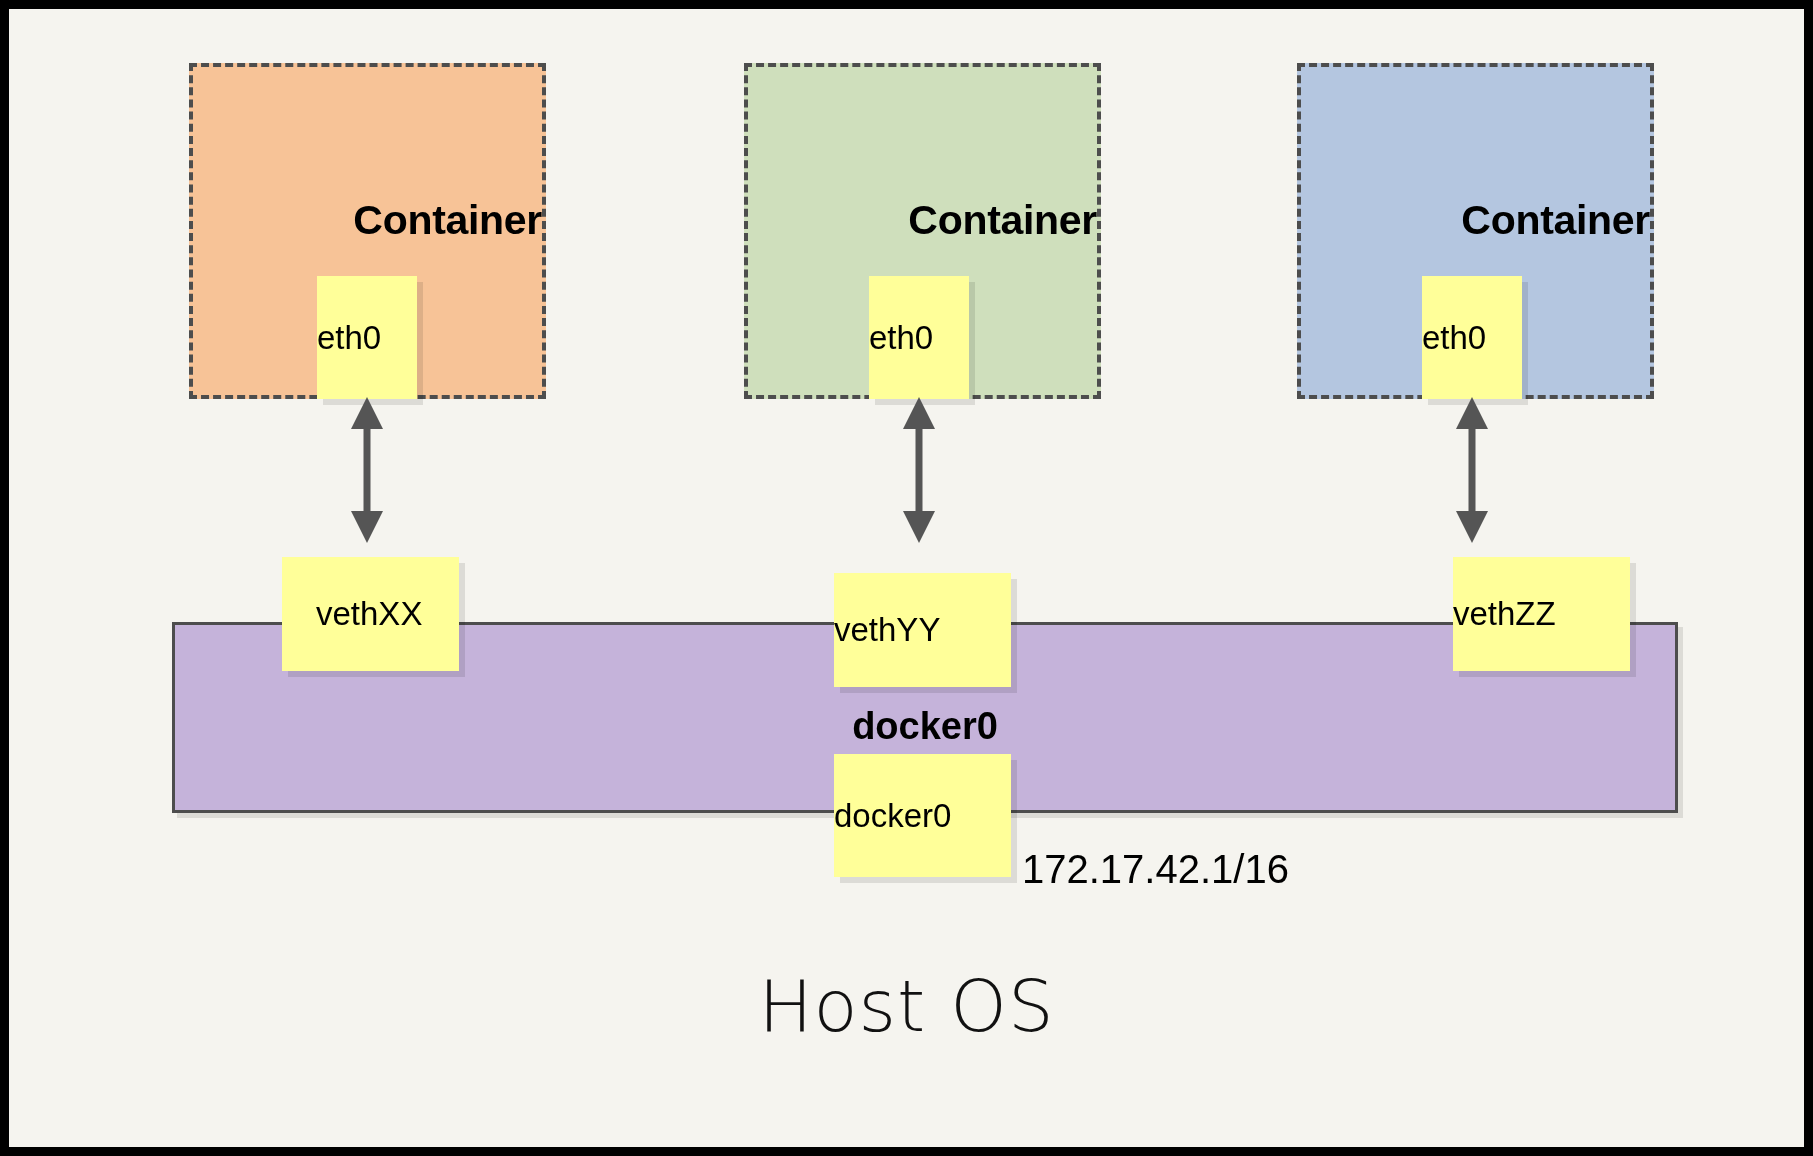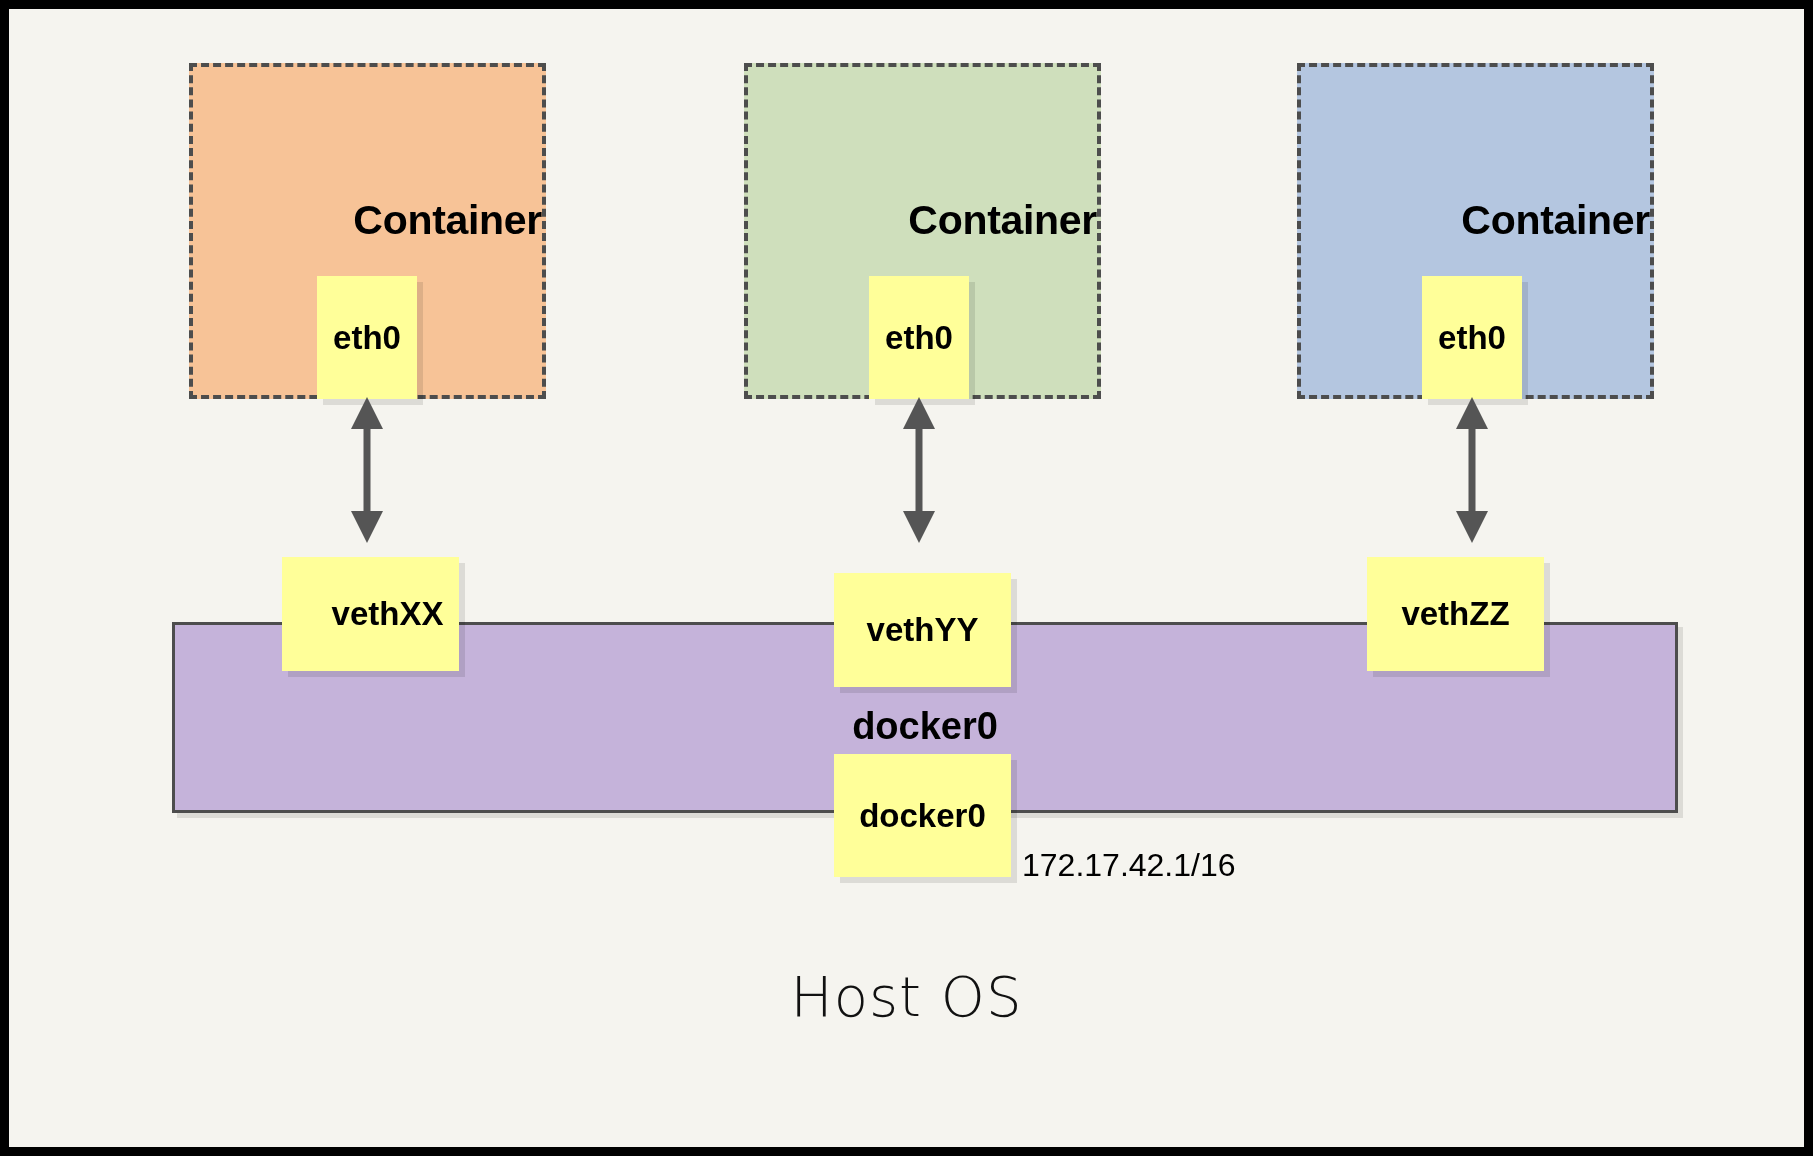--- a/index.html
+++ b/index.html
@@ -37,25 +37,24 @@
   }
 
   
   .note {
     position: absolute;
     background: #ffff99;
     box-sizing: border-box;
     box-shadow: 6px 6px 0 rgba(0,0,0,0.10);
     display: flex;
     align-items: center;
-    justify-content: center;
+    justify-content: flex-start;
     color: #000000;
     font-size: 33px;
     font-family: "Liberation Sans", sans-serif;
-    font-weight: bold;
   }
   .note-eth0 { font-size: 33px; }
 
   
   #docker0-bar {
     position: absolute;
     background: #c5b3da;
     border: 3px solid #4d4d4d;
     box-sizing: border-box;
     box-shadow: 5px 5px 0 rgba(0,0,0,0.10);
@@ -72,30 +71,30 @@
   }
 
   
   .arrow {
     position: absolute;
   }
 
   
   #ip-label {
     position: absolute;
-    font-size: 32px;
+    font-size: 40px;
     color: #000000;
     white-space: nowrap;
   }
   #host-os {
     position: absolute;
     left: 0;
     right: 0;
     text-align: center;
-    font-size: 56px;
+    font-size: 72px;
     color: #111111;
     font-weight: 300;
     font-family: "DejaVu Sans", sans-serif;
     letter-spacing: 1px;
   }
 </style>
 </head>
 <body>
 
 <div id="canvas">
@@ -144,21 +143,21 @@
   </div>
 
   <div class="note" style="left:273px; top:548px; width:177px; height:114px;padding-left:34px;">
     <span>vethXX</span>
   </div>
 
   <div class="note" style="left:825px; top:564px; width:177px; height:114px;">
     <span>vethYY</span>
   </div>
 
-  <div class="note" style="left:1358px; top:548px; width:177px; height:114px;">
+  <div class="note" style="left:1444px; top:548px; width:177px; height:114px;">
     <span>vethZZ</span>
   </div>
 
   <div class="note" style="left:825px; top:745px; width:177px; height:123px;">
     <span>docker0</span>
   </div>
 
   <div id="ip-label" style="left:1013px; top:838px;">172.17.42.1/16</div>
 
   <div id="host-os" style="top:955px;">Host OS</div>

